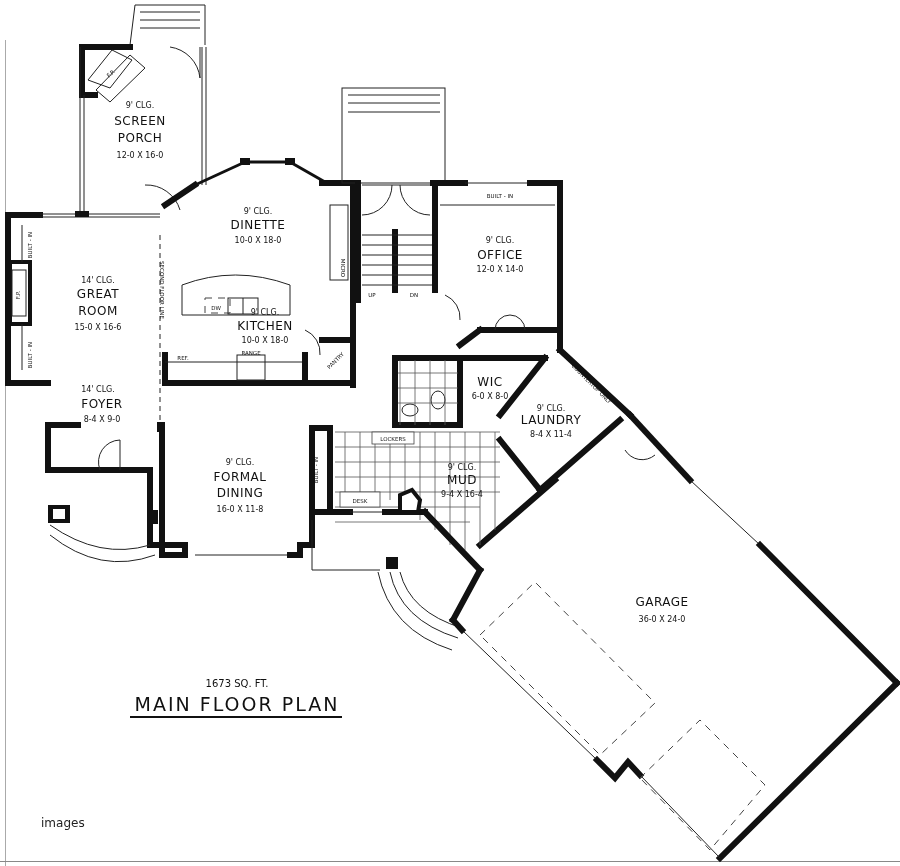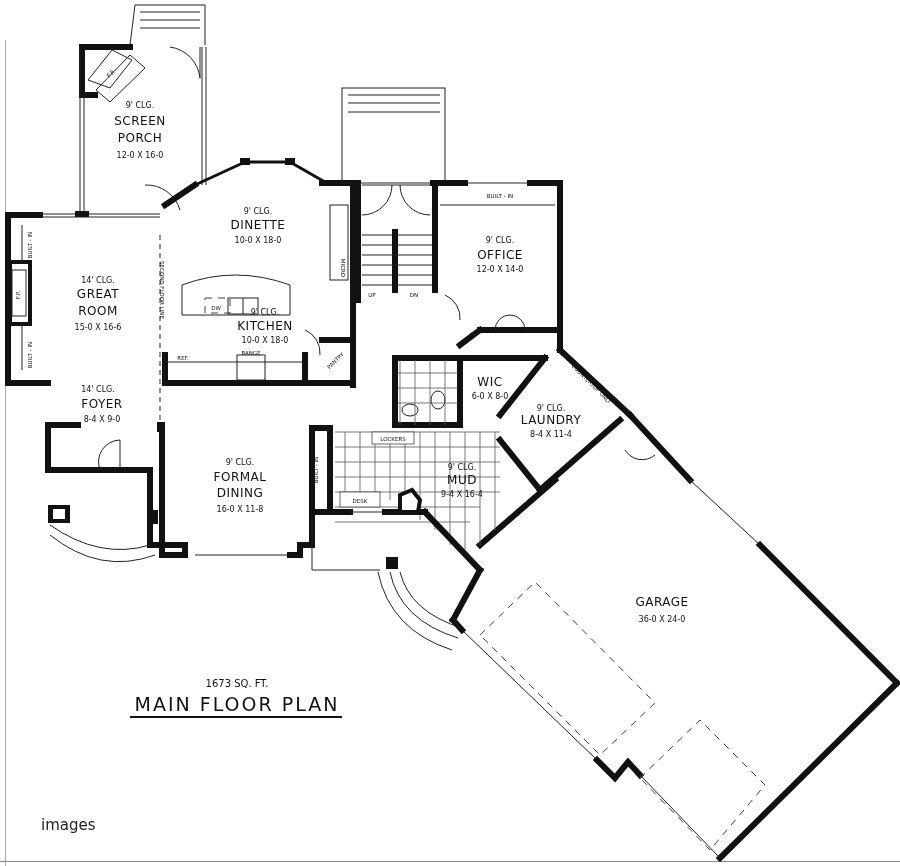--- a/index.html
+++ b/index.html
@@ -9,21 +9,21 @@
     .wallthin { stroke: #111; stroke-width: 3; fill: none; }
     .line { stroke: #222; stroke-width: 1; fill: none; }
     .dash { stroke: #444; stroke-width: 1; fill: none; stroke-dasharray: 7 6; }
     .grid { stroke: #555; stroke-width: 0.8; fill: none; }
     .lbl { font-family: "DejaVu Sans", sans-serif; fill: #111; text-anchor: middle; }
     .rname { font-size: 12px; letter-spacing: 0.5px; }
     .rsub { font-size: 8px; }
     .tiny { font-size: 5.5px; }
     .title { font-size: 19px; letter-spacing: 2px; }
     .sqft { font-size: 10px; }
-    .caption { position: absolute; left: 41px; top: 816px; font-family: "DejaVu Sans", sans-serif; font-size: 15px; color: #222; }
+    .caption { position: absolute; left: 41px; top: 816px; font-family: "DejaVu Sans", sans-serif; font-size: 12px; color: #222; }
     .frame-left { position: absolute; left: 5px; top: 40px; width: 1px; height: 826px; background: #aaa; }
     .frame-bottom { position: absolute; left: 0; top: 861px; width: 900px; height: 1px; background: #888; }
   </style>
 </head>
 <body>
 
 <div class="frame-left"></div>
 <div class="frame-bottom"></div>
 
 <svg width="900" height="866" viewBox="0 0 900 866">

